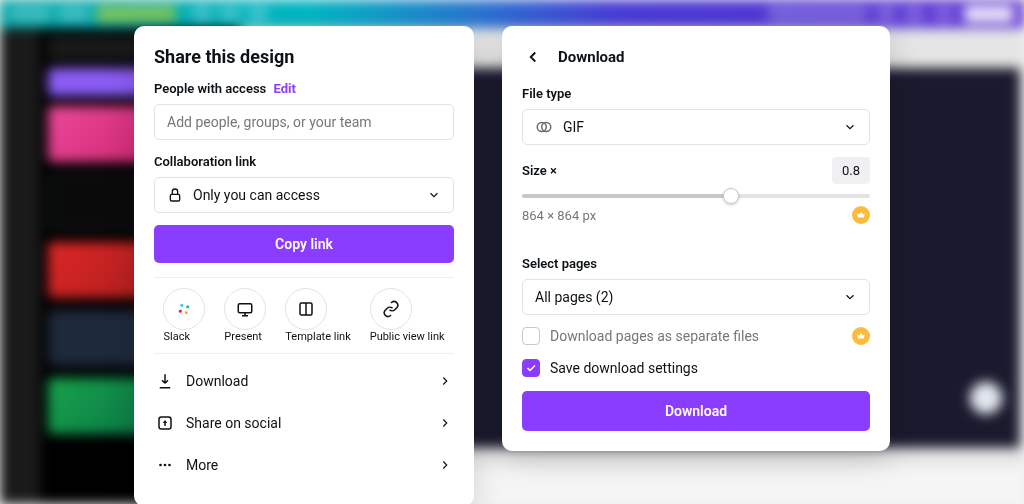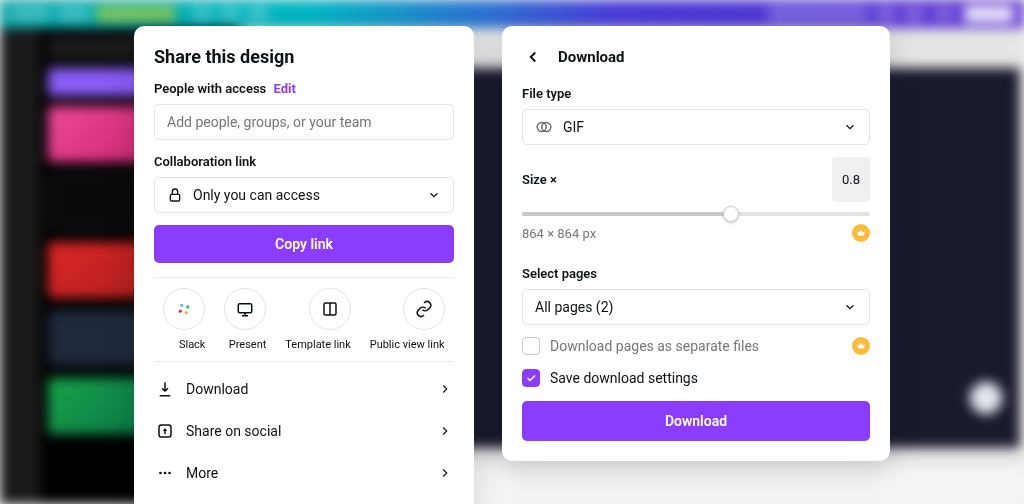--- a/index.html
+++ b/index.html
@@ -28,36 +28,36 @@
 
 .share-panel h2{font-size:18px;font-weight:700;color:#0d1216;margin-bottom:14px}
 .field-label{font-size:13px;font-weight:600;color:#0d1216;margin-bottom:8px}
 .edit-link{color:#8b3dff;font-weight:700;margin-left:4px;cursor:pointer}
 .text-input{width:100%;height:36px;border:1px solid #e3e3e5;border-radius:5px;padding:0 12px;font-size:14px;color:#0d1216;outline:none;margin-bottom:14px}
 .text-input::placeholder{color:#76777a}
 .select{width:100%;height:36px;border:1px solid #e3e3e5;border-radius:5px;padding:0 12px;display:flex;align-items:center;gap:10px;font-size:14px;color:#0d1216;cursor:pointer;margin-bottom:12px;background:#fff}
 .select .chev{margin-left:auto}
 .copy-btn{width:100%;height:38px;background:#8b3dff;color:#fff;border:none;border-radius:5px;font-size:14px;font-weight:600;cursor:pointer;margin-bottom:14px}
 .icon-row{display:flex;justify-content:space-around;padding:10px 0;border-top:1px solid #eee;border-bottom:1px solid #eee;margin-bottom:6px}
-.icon-item{display:flex;flex-direction:column;align-items:flex-end;gap:8px;cursor:pointer}
+.icon-item{display:flex;flex-direction:column;align-items:flex-start;cursor:pointer}
 .icon-circle{width:42px;height:42px;border-radius:50%;border:1px solid #e3e3e5;display:flex;align-items:center;justify-content:center}
 .icon-item span{font-size:11px;color:#0d1216}
 .list-item{display:flex;align-items:center;gap:12px;padding:12px 2px;cursor:pointer;font-size:14px;color:#0d1216}
 .list-item .chev{margin-left:auto}
 
 .dl-header{display:flex;align-items:center;gap:14px;margin-bottom:18px}
 .dl-header h3{font-size:15px;font-weight:700;color:#0d1216}
 .back-btn{cursor:pointer;padding:2px}
 .slider-row{display:flex;align-items:center;gap:10px;margin-bottom:10px}
 .slider-label{font-size:13px;font-weight:600;color:#0d1216}
-.size-badge{margin-left:auto;background:#f0f0f2;border-radius:4px;padding:15px 10px;font-size:13px;color:#0d1216}
+.size-badge{margin-left:auto;background:#f0f0f2;border-radius:4px;padding:6px 10px;font-size:13px;color:#0d1216}
 .slider-track{width:100%;height:4px;background:#e3e3e5;border-radius:2px;position:relative;margin-bottom:8px;cursor:pointer}
 .slider-fill{position:absolute;left:0;height:4px;background:#c8c8cc;border-radius:2px;width:60%}
 .slider-thumb{position:absolute;top:-6px;left:60%;width:16px;height:16px;border-radius:50%;background:#fff;border:1px solid #ccc;box-shadow:0 1px 3px rgba(0,0,0,0.2);transform:translateX(-50%)}
-.dim-row{display:flex;align-items:center;margin-bottom:24px}
+.dim-row{display:flex;align-items:center;margin-bottom:32px}
 .dim-text{font-size:13px;color:#76777a}
 .crown{margin-left:auto;width:18px;height:18px;background:#fdbb3b;border-radius:50%;display:flex;align-items:center;justify-content:center}
 .check-row{display:flex;align-items:center;gap:10px;margin-bottom:14px;cursor:pointer}
 .checkbox{width:18px;height:18px;border:1.5px solid #c8c8cc;border-radius:4px;flex-shrink:0}
 .checkbox.checked{background:#8b3dff;border-color:#8b3dff;display:flex;align-items:center;justify-content:center}
 .check-row .txt{font-size:14px;color:#0d1216}
 .check-row .txt.dim{color:#76777a}
 .dl-btn{width:100%;height:40px;background:#8b3dff;color:#fff;border:none;border-radius:5px;font-size:14px;font-weight:600;cursor:pointer}
 svg{display:block}
 </style>

